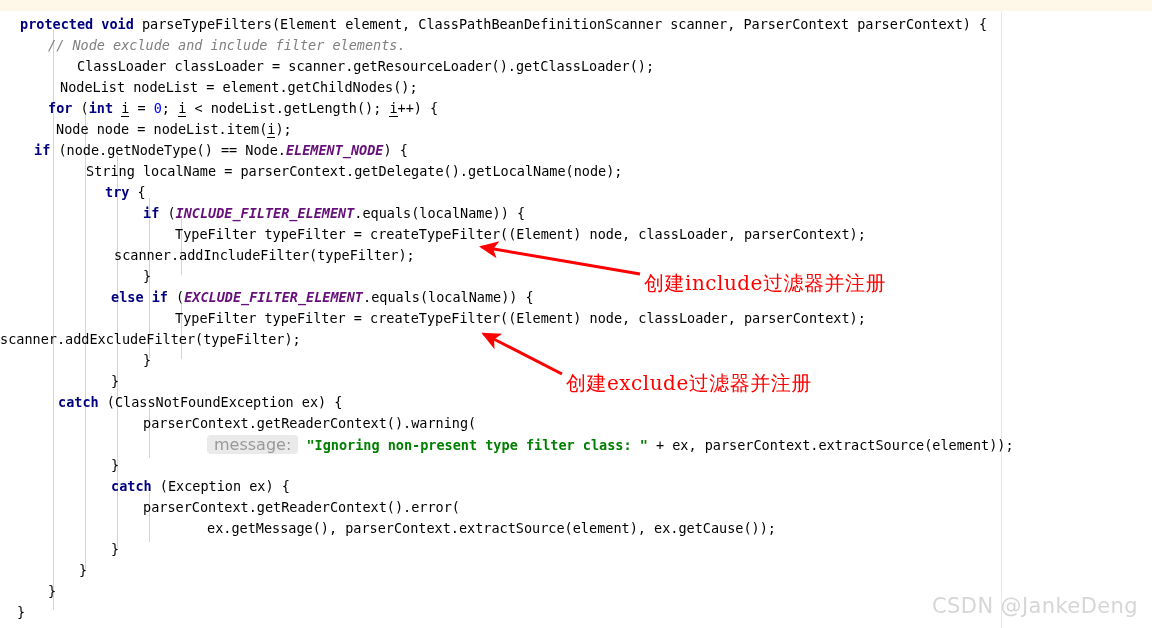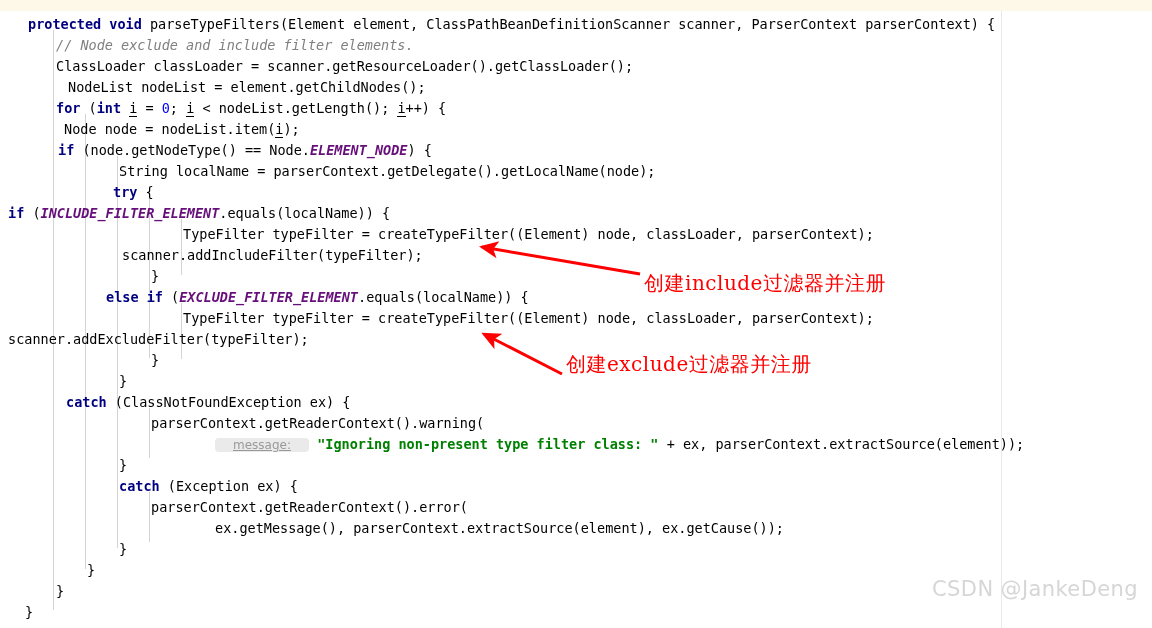--- a/index.html
+++ b/index.html
@@ -46,21 +46,21 @@
   
   .indent-guide {
     position: absolute;
     width: 1px;
     background: #d4d4d4;
   }
 
   
   .code-line {
     position: absolute;
-    left: 8px;
+    left: 0;
     white-space: pre;
     font-family: "DejaVu Sans Mono", "Liberation Mono", monospace;
     font-size: 13.5px;
     line-height: 21px;
     height: 21px;
     color: #000000;
     letter-spacing: 0px;
   }
 
   .kw      { color: #000080; font-weight: bold; }
@@ -69,25 +69,24 @@
   .num     { color: #0000ff; }
   .const   { color: #660e7a; font-style: italic; font-weight: bold; }
   .plain   { color: #000000; }
   .localvar{ color: #000000; border-bottom: 1px solid #000000; }
 
   
   .param-hint {
     background: #eaeaea;
     color: #999999;
     border-radius: 4px;
-    padding: 0 18px;
-    font-size: 12px;
+    padding: 0 7px;
+    font-size: 16px;
     font-family: "DejaVu Sans", "Liberation Sans", sans-serif;
     font-style: normal;
-    text-decoration: underline;
   }
 
   
   .annotation-text {
     position: absolute;
     color: #ff0000;
     font-family: "DejaVu Serif", "Liberation Serif", serif;
     font-size: 20px;
     white-space: nowrap;
     letter-spacing: 0.5px;
@@ -98,21 +97,21 @@
     left: 0; top: 0;
     width: 1152px;
     height: 628px;
     pointer-events: none;
   }
 
   
   #watermark {
     position: absolute;
     right: 14px;
-    bottom: 27px;
+    bottom: 10px;
     color: #d6d6d6;
     font-family: "DejaVu Sans", "Liberation Sans", sans-serif;
     font-size: 21px;
     letter-spacing: 0.4px;
     white-space: nowrap;
   }
 </style>
 </head>
 <body>
 
@@ -129,32 +128,32 @@
     <div class="indent-guide" style="left: 149px; top: 198px; height: 160px; background: rgb(212, 212, 212);"></div>
     <div class="indent-guide" style="left: 181px; top: 219px; height: 56px; background: rgb(212, 212, 212);"></div>
     <div class="indent-guide" style="left: 181px; top: 303px; height: 56px; background: rgb(212, 212, 212);"></div>
     <div class="indent-guide" style="left: 149px; top: 408px; height: 50px; background: rgb(212, 212, 212);"></div>
     <div class="indent-guide" style="left: 149px; top: 492px; height: 50px; background: rgb(212, 212, 212);"></div>
   </div>
 
 <div id="code-lines">
     <div class="code-line" style="top: 14px; padding-left: 20px;"><span class="kw">protected</span><span class="plain"> </span><span class="kw">void</span><span class="plain"> parseTypeFilters(Element element, ClassPathBeanDefinitionScanner scanner, ParserContext parserContext) {</span></div>
     <div class="code-line" style="top: 35px; padding-left: 48px;"><span class="cmt">// Node exclude and include filter elements.</span></div>
-    <div class="code-line" style="top: 56px; padding-left: 48px;"><span class="plain">ClassLoader classLoader = scanner.getResourceLoader().getClassLoader();</span></div>
+    <div class="code-line" style="top: 56px; padding-left: 77px;"><span class="plain">ClassLoader classLoader = scanner.getResourceLoader().getClassLoader();</span></div>
     <div class="code-line" style="top: 77px; padding-left: 48px; margin-left: 12px;"><span class="plain">NodeList nodeList = element.getChildNodes();</span></div>
     <div class="code-line" style="top: 98px; padding-left: 48px;"><span class="kw">for</span><span class="plain"> (</span><span class="kw">int</span><span class="plain"> </span><span class="localvar">i</span><span class="plain"> = </span><span class="num">0</span><span class="plain">; </span><span class="localvar">i</span><span class="plain"> &lt; nodeList.getLength(); </span><span class="localvar">i</span><span class="plain">++) {</span></div>
     <div class="code-line" style="top: 119px; padding-left: 56px;"><span class="plain">Node node = nodeList.item(</span><span class="localvar">i</span><span class="plain">);</span></div>
-    <div class="code-line" style="top: 140px; padding-left: 50px;"><span class="kw">if</span><span class="plain"> (node.getNodeType() == Node.</span><span class="const">ELEMENT_NODE</span><span class="plain">) {</span></div>
-    <div class="code-line" style="top: 161px; padding-left: 111px;"><span class="plain">String localName = parserContext.getDelegate().getLocalName(node);</span></div>
+    <div class="code-line" style="top: 140px; padding-left: 34px;"><span class="kw">if</span><span class="plain"> (node.getNodeType() == Node.</span><span class="const">ELEMENT_NODE</span><span class="plain">) {</span></div>
+    <div class="code-line" style="top: 161px; padding-left: 86px;"><span class="plain">String localName = parserContext.getDelegate().getLocalName(node);</span></div>
     <div class="code-line" style="top: 182px; padding-left: 105px;"><span class="kw">try</span><span class="plain"> {</span></div>
-    <div class="code-line" style="top: 203px; "><span class="kw">if</span><span class="plain"> (</span><span class="const">INCLUDE_FILTER_ELEMENT</span><span class="plain">.equals(localName)) {</span></div>
+    <div class="code-line" style="top: 203px; padding-left: 143px;"><span class="kw">if</span><span class="plain"> (</span><span class="const">INCLUDE_FILTER_ELEMENT</span><span class="plain">.equals(localName)) {</span></div>
     <div class="code-line" style="top: 224px; padding-left: 175px;"><span class="plain">TypeFilter typeFilter = createTypeFilter((Element) node, classLoader, parserContext);</span></div>
     <div class="code-line" style="top: 245px; padding-left: 114px;"><span class="plain">scanner.addIncludeFilter(typeFilter);</span></div>
     <div class="code-line" style="top: 266px; padding-left: 143px;"><span class="plain">}</span></div>
-    <div class="code-line" style="top: 287px; padding-left: 98px;"><span class="kw">else</span><span class="plain"> </span><span class="kw">if</span><span class="plain"> (</span><span class="const">EXCLUDE_FILTER_ELEMENT</span><span class="plain">.equals(localName)) {</span></div>
+    <div class="code-line" style="top: 287px; padding-left: 98px; margin-left: 13px;"><span class="kw">else</span><span class="plain"> </span><span class="kw">if</span><span class="plain"> (</span><span class="const">EXCLUDE_FILTER_ELEMENT</span><span class="plain">.equals(localName)) {</span></div>
     <div class="code-line" style="top: 308px; padding-left: 175px;"><span class="plain">TypeFilter typeFilter = createTypeFilter((Element) node, classLoader, parserContext);</span></div>
     <div class="code-line" style="top: 329px; "><span class="plain">scanner.addExcludeFilter(typeFilter);</span></div>
     <div class="code-line" style="top: 350px; padding-left: 143px;"><span class="plain">}</span></div>
     <div class="code-line" style="top: 371px; padding-left: 111px;"><span class="plain">}</span></div>
     <div class="code-line" style="top: 392px; padding-left: 58px;"><span class="kw">catch</span><span class="plain"> (ClassNotFoundException ex) {</span></div>
     <div class="code-line" style="top: 413px; padding-left: 143px;"><span class="plain">parserContext.getReaderContext().warning(</span></div>
     <div class="code-line" style="top: 434px; padding-left: 207px;"><span class="param-hint">message:</span><span class="plain"> </span><span class="str">"Ignoring non-present type filter class: "</span><span class="plain"> + ex, parserContext.extractSource(element));</span></div>
     <div class="code-line" style="top: 455px; padding-left: 111px;"><span class="plain">}</span></div>
     <div class="code-line" style="top: 476px; padding-left: 111px;"><span class="kw">catch</span><span class="plain"> (Exception ex) {</span></div>
     <div class="code-line" style="top: 497px; padding-left: 143px;"><span class="plain">parserContext.getReaderContext().error(</span></div>
@@ -172,16 +171,16 @@
     </marker>
   </defs>
   <g id="arrows-group">
       <line x1="640" y1="274" x2="482" y2="247" stroke="#ff0000" stroke-width="3" marker-end="url(#arrowhead)"></line>
       <line x1="562" y1="374" x2="484" y2="334" stroke="#ff0000" stroke-width="3" marker-end="url(#arrowhead)"></line>
     </g>
 </svg>
 
 <div id="annotations-layer">
     <div class="annotation-text" style="left: 644px; top: 270px; color: rgb(255, 0, 0);">创建include过滤器并注册</div>
-    <div class="annotation-text" style="left: 566px; top: 351px; color: rgb(255, 0, 0);">创建exclude过滤器并注册</div>
+    <div class="annotation-text" style="left: 566px; top: 370px; color: rgb(255, 0, 0);">创建exclude过滤器并注册</div>
   </div>
 
 <div id="watermark" style="color: rgb(214, 214, 214);">CSDN @JankeDeng</div>
 
 </body></html>

